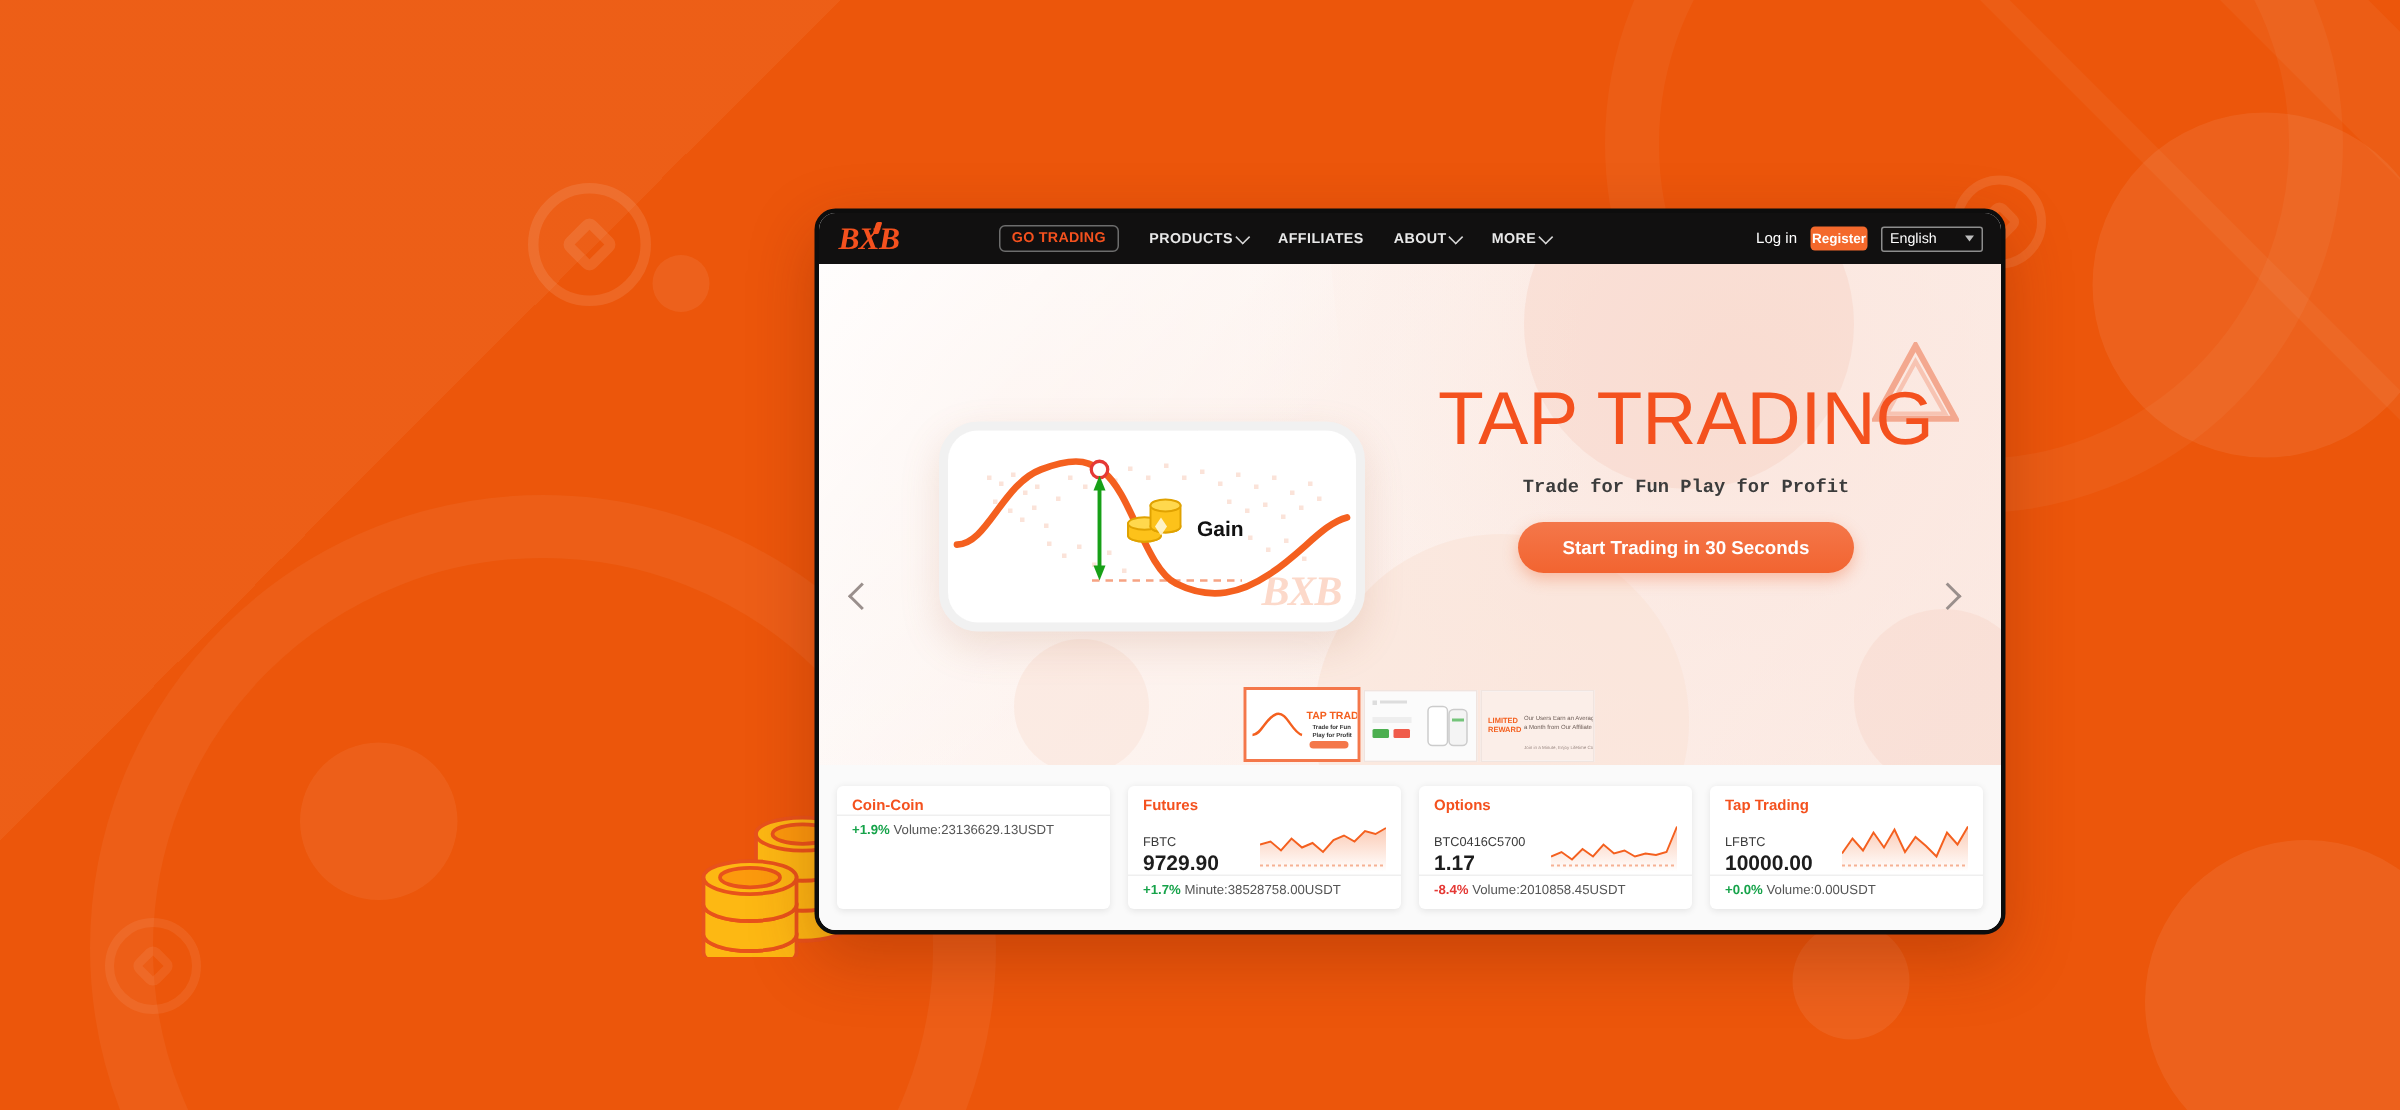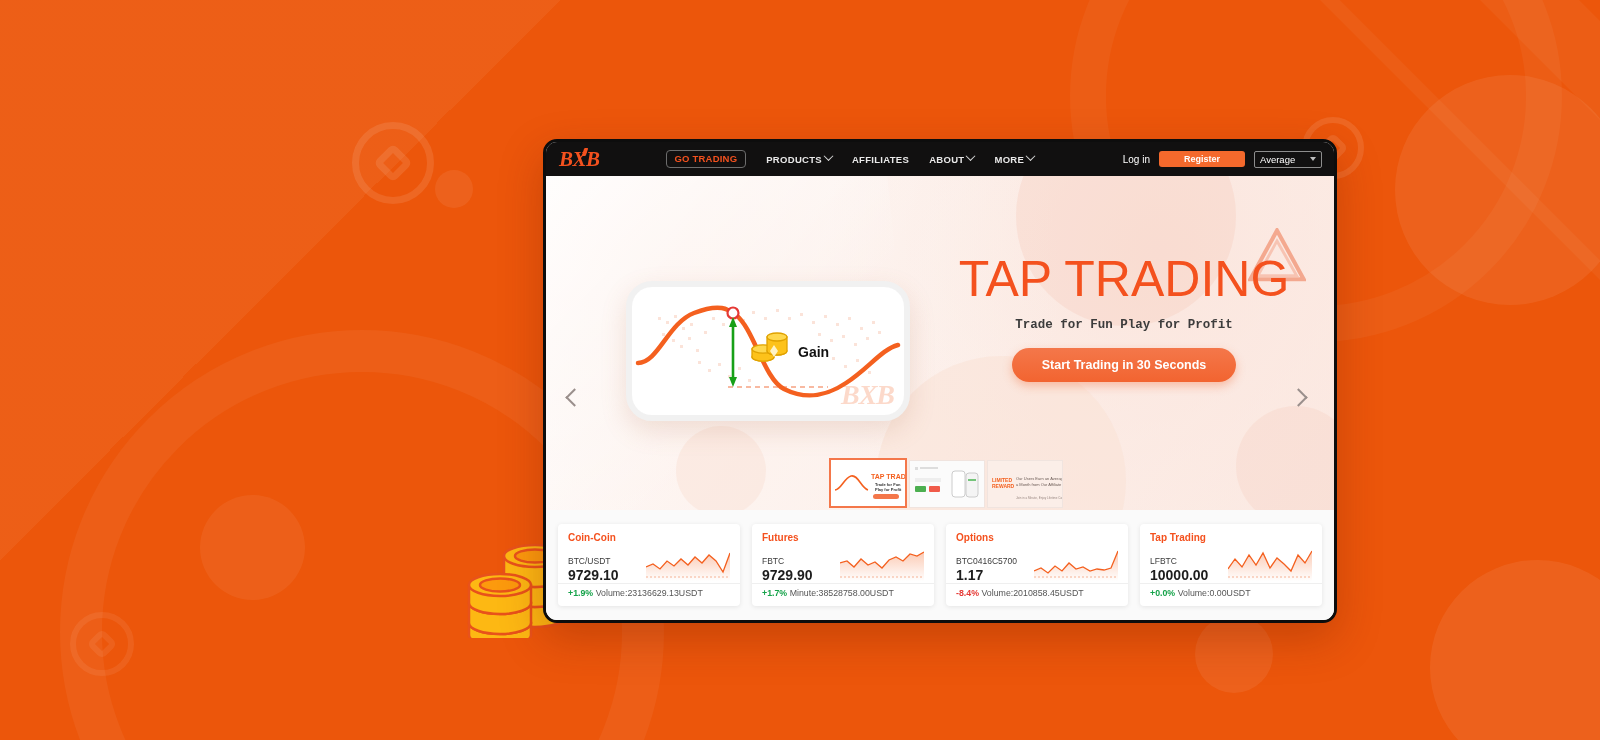--- a/index.html
+++ b/index.html
@@ -60,29 +60,29 @@
     background:#f4511e;transform:skewX(-18deg);border-radius:1px;
   }
   .navlinks{display:flex;align-items:center;margin-left:66px;gap:20px;}
   .gotrading{
     border:1px solid #6d6d6d;border-radius:4px;color:#f4511e;
     font-size:9.5px;font-weight:bold;letter-spacing:.2px;
     padding:3px 8px 3px 8px;line-height:1;white-space:nowrap;
   }
   .nlink{
     color:#e9e9e9;font-size:9.5px;font-weight:bold;letter-spacing:.3px;
-    display:flex;gap:3px;white-space:nowrap;
+    display:flex;align-items:center;gap:3px;white-space:nowrap;
   }
   .chev{display:inline-block;width:6px;height:6px;border-right:1.2px solid #d8d8d8;
         border-bottom:1.2px solid #d8d8d8;transform:rotate(45deg) translate(-1px,-1px);}
   .navright{margin-left:auto;display:flex;align-items:center;gap:9px;}
   .login{color:#fff;font-size:10px;}
   .register{
     background:#f4692c;color:#fff;font-size:9px;font-weight:bold;
-    border-radius:3px;padding:3px 25px;line-height:1.2;
+    border-radius:3px;padding:3px 1px;line-height:1.2;
   }
   .langsel{
     border:1px solid #8d8d8d;border-radius:2px;color:#fff;font-size:9.5px;
     padding:2px 5px;display:flex;align-items:center;gap:12px;min-width:56px;
     justify-content:space-between;
   }
   .langsel .car{width:0;height:0;border-left:3px solid transparent;border-right:3px solid transparent;border-top:4px solid #bdbdbd;}
 
   
   .hero{
@@ -256,21 +256,21 @@
       <div class="nlink">
         <span>MORE</span>
         <span class="chev"></span>
       </div>
     </div>
 
     <div class="navright">
       <div class="login">Log in</div>
       <div class="register">Register</div>
       <div class="langsel">
-        <span>Average</span>
+        <span>English</span>
         <span class="car"></span>
       </div>
     </div>
   </div>
 
   <div class="hero">
     <div class="hgloss"></div>
     <div class="hblob hb1"></div>
     <div class="hblob hb2"></div>
     <div class="hblob hb3"></div>
@@ -405,37 +405,20 @@
           <text x="28" y="38" font-family="Liberation Sans, sans-serif" font-size="3" fill="#9b8a84">Join in a Minute, Enjoy Lifetime Commission</text>
         </svg>
       </div>
     </div>
   </div>
 
   <div class="tickers">
 
     <div class="tcard">
       <div class="tcat">Coin-Coin</div>
-      <div class="tbody">
-        <div>
-          <div class="tsym">BTC/USDT</div>
-          <div class="tprice">9729.10</div>
-        </div>
-        <svg class="tspark" viewBox="0 0 84 34" preserveAspectRatio="none">
-          <defs>
-              <linearGradient id="g0" x1="0" y1="0" x2="0" y2="1">
-            <stop offset="0%" stop-color="#f8a078" stop-opacity=".55"></stop>
-                <stop offset="100%" stop-color="#f8a078" stop-opacity="0"></stop>
-          </linearGradient>
-            </defs>
-          <path d="M0,20 L7,17 L14,22 L21,14 L28,19 L35,12 L42,18 L49,10 L56,16 L63,8 L70,14 L77,25 L84,6 L84,34 L0,34 Z" fill="url(#g0)"></path>
-          <polyline points="0,20 7,17 14,22 21,14 28,19 35,12 42,18 49,10 56,16 63,8 70,14 77,25 84,6" fill="none" stroke="#f4601f" stroke-width="1.3"></polyline>
-          <line x1="0" y1="30" x2="84" y2="30" stroke="#f6b193" stroke-width="1.2" stroke-dasharray="2,2"></line>
-        </svg>
-      </div>
       <div class="tfoot">
         <span class="up">+1.9%</span>
         <span>Volume:23136629.13USDT</span>
       </div>
     </div>
 
     <div class="tcard">
       <div class="tcat">Futures</div>
       <div class="tbody">
         <div>

